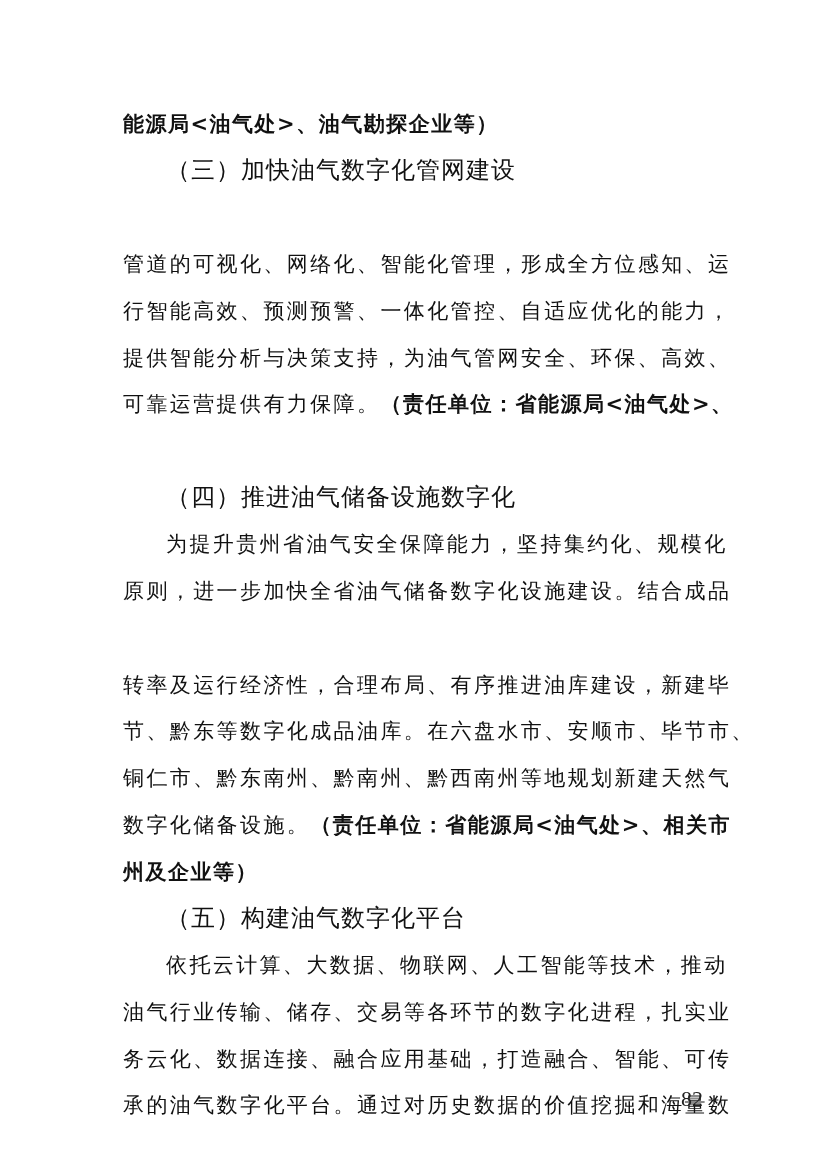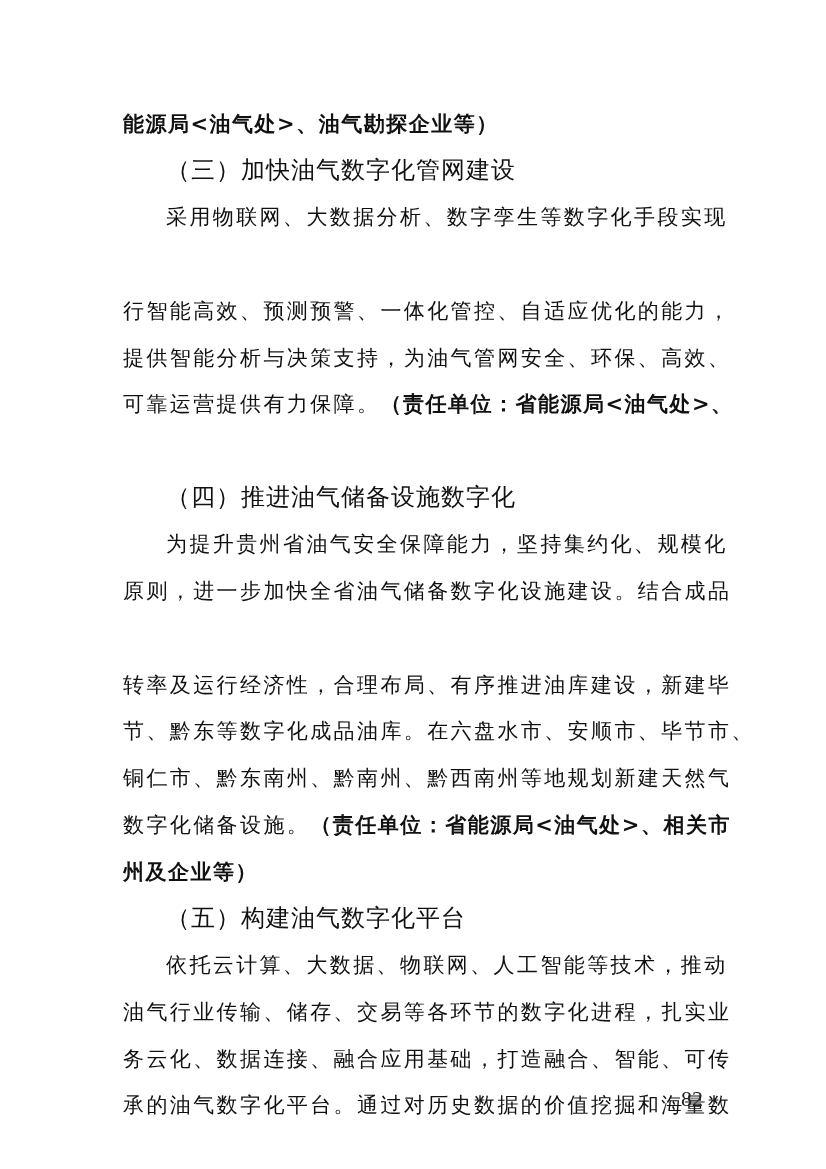--- a/index.html
+++ b/index.html
@@ -54,21 +54,21 @@
     }
   </style>
 </head>
 <body>
 
 <div class="page">
   <div class="line bold" style="top:110px">能源局&lt;油气处&gt;、油气勘探企业等）</div>
 
   <div class="line heading" style="top:156px">（三）加快油气数字化管网建设</div>
 
-  <div class="line indent" style="top:203px">采用物联网、大数据分析、数字孪生等数字化手段实现</div>
+  <div class="line" style="top:250px">管道的可视化、网络化、智能化管理，形成全方位感知、运</div>
   <div class="line" style="top:297px">行智能高效、预测预警、一体化管控、自适应优化的能力，</div>
   <div class="line" style="top:344px">提供智能分析与决策支持，为油气管网安全、环保、高效、</div>
   <div class="line" style="top:390px">
     <span>可靠运营提供有力保障。</span><span class="bold">（责任单位：省能源局&lt;油气处&gt;、</span>
   </div>
 
   <div class="line heading" style="top:483px">（四）推进油气储备设施数字化</div>
 
   <div class="line" style="top:577px">原则，进一步加快全省油气储备数字化设施建设。结合成品</div>
   <div class="line indent" style="top:530px">为提升贵州省油气安全保障能力，坚持集约化、规模化</div>

